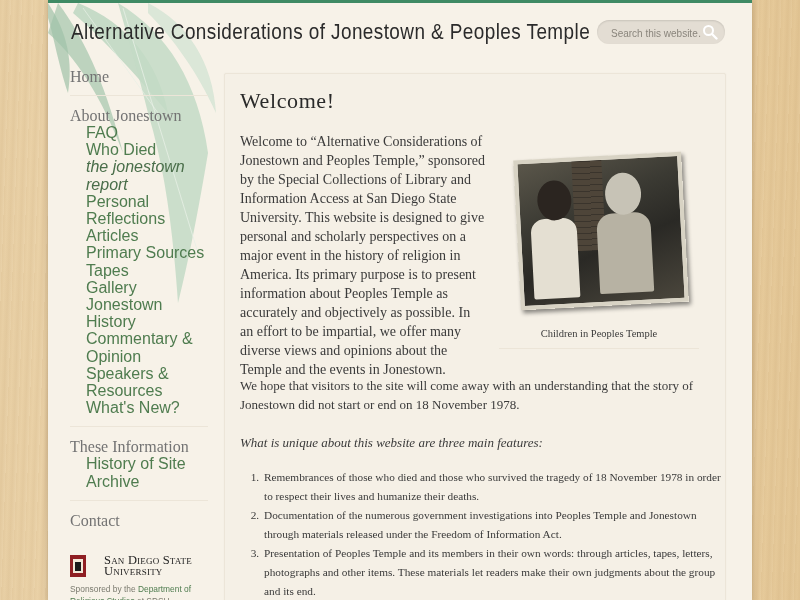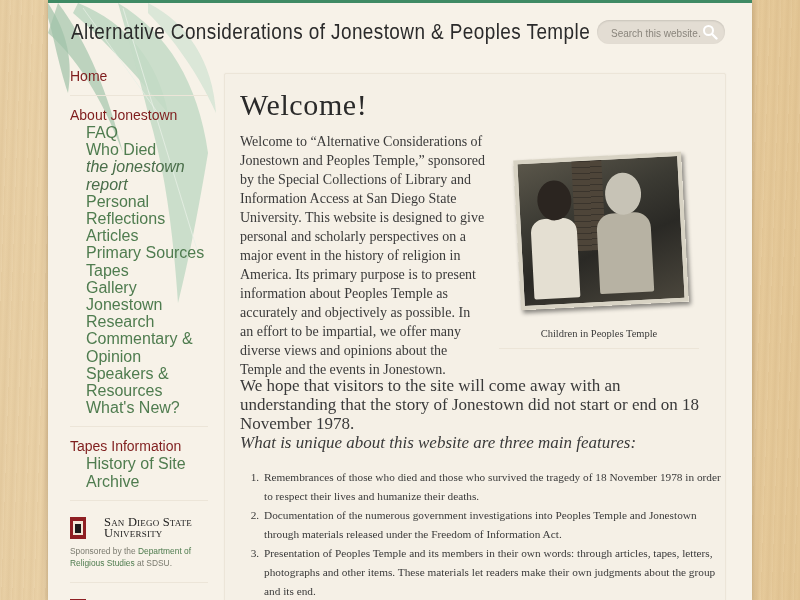--- a/index.html
+++ b/index.html
@@ -36,21 +36,21 @@
     position:absolute; left:12px; top:3px; width:90px; height:18px;
     border:none; background:transparent; outline:none;
     font-family:"Liberation Sans", sans-serif; font-size:10px; color:#8a857c;
   }
   .search input::placeholder { color:#8a857c; }
   .search .icon { position:absolute; right:7px; top:4px; width:16px; height:16px; }
 
   
   .sidebar { position:absolute; left:22px; top:62px; width:138px; font-family:"Liberation Sans", sans-serif; }
   .nav-group { border-bottom:1px solid #ece5d8; padding:3px 0 10px 0; margin-bottom:8px; }
-  .nav-top { display:block; font-size:14px; color:#7f1d1d; line-height:17px; text-decoration:none; }
+  .nav-top { display:block; font-size:16px; color:#737373; line-height:17px; text-decoration:none;font-family:Liberation Serif, serif; }
   .nav-sub { display:block; font-size:16px; color:#4f7c4f; line-height:17.2px; padding-left:16px; text-decoration:none; }
   .nav-sub.italic { font-style:italic; color:#4a6e4a; }
   .logo-block { margin-top:16px; }
   .sdsu-logo { display:flex; align-items:center; gap:18px; }
   .sdsu-emblem { width:16px; height:22px; background:#8f1f23; position:relative; }
   .sdsu-emblem::before { content:""; position:absolute; left:3px; top:4px; width:10px; height:14px; background:#f2e8d8; }
   .sdsu-emblem::after { content:""; position:absolute; left:5px; top:7px; width:6px; height:9px; background:#1a1a1a; }
   .sdsu-text { font-family:"Liberation Serif", serif; font-size:12.5px; line-height:11px; color:#1d1d1d; font-variant:small-caps; letter-spacing:0.2px; }
   .small-text { font-size:8.4px; line-height:12.4px; color:#7b7b6f; margin-top:6px; }
   .small-text a { color:#4f7c4f; text-decoration:none; }
@@ -61,21 +61,21 @@
   .merlot-text { font-family:"Liberation Serif", serif; font-size:24px; color:#8f1f23; letter-spacing:1px; line-height:22px; }
 
   
   .card {
     position:absolute; left:176px; top:70px; width:500px; height:560px;
     background:#f5f0e6; border:1px solid #ece5d8; border-radius:2px;
     box-shadow: 0 0 2px rgba(0,0,0,0.04);
   }
   .card h1 {
     position:absolute; left:15px; top:14px; margin:0;
-    font-family:"Liberation Serif", serif; font-weight:normal; font-size:30px; color:#2a2a2a; letter-spacing:0.6px;
+    font-family:"Liberation Serif", serif; font-weight:normal; font-size:22px; color:#2a2a2a; letter-spacing:0.6px;
   }
   .intro {
     position:absolute; left:15px; top:58px; width:245px; margin:0;
     font-size:14px; line-height:19px; color:#3a3a3a;
   }
   .figure { position:absolute; left:274px; top:74px; width:200px; height:200px; border-bottom:1px solid #ece5d8; }
   .photo {
     position:absolute; left:18px; top:8px; width:160px; height:142px;
     transform: rotate(-3deg);
     background: linear-gradient(160deg, #5a564a 0%, #3b3a33 35%, #2a2925 60%, #4a463c 100%);
@@ -84,21 +84,21 @@
   }
   .child1-head { position:absolute; left:18px; top:18px; width:34px; height:40px; border-radius:50%; background:#2b2520; }
   .child1-body { position:absolute; left:10px; top:56px; width:46px; height:80px; border-radius:14px 14px 2px 2px; background:#e4dfd2; }
   .child2-head { position:absolute; left:86px; top:14px; width:36px; height:42px; border-radius:50%; background:#c7c3b6; }
   .child2-body { position:absolute; left:76px; top:54px; width:54px; height:80px; border-radius:16px 16px 2px 2px; background:#b7b2a3; }
   .bricks { position:absolute; left:54px; top:0; width:30px; height:90px; background: repeating-linear-gradient(0deg, #4e4539 0 5px, #3a342c 5px 6px); }
   .caption {
     position:absolute; left:0; top:180px; width:200px; text-align:center;
     font-size:10.5px; color:#3a3a3a;
   }
-  .para { position:absolute; left:15px; width:470px; margin:0; font-size:17px; line-height:19px; color:#3a3a3a; }
+  .para { position:absolute; left:15px; width:470px; margin:0; font-size:13px; line-height:19px; color:#3a3a3a; }
   .features { position:absolute; left:15px; top:394px; width:470px; margin:0; padding-left:22px; font-size:11.3px; line-height:19px; color:#3a3a3a; }
   .features li { padding-left:2px; }
 </style>
 </head>
 <body>
 
 <div class="wood-grain"></div>
 
 <div class="page">
 
@@ -129,29 +129,32 @@
     <div class="nav-group">
       <a class="nav-top">About Jonestown</a>
       <a class="nav-sub">FAQ</a>
       <a class="nav-sub">Who Died</a>
       <a class="nav-sub italic">the jonestown report</a>
       <a class="nav-sub">Personal Reflections</a>
       <a class="nav-sub">Articles</a>
       <a class="nav-sub">Primary Sources</a>
       <a class="nav-sub">Tapes</a>
       <a class="nav-sub">Gallery</a>
-      <a class="nav-sub">Jonestown Research</a>
+      <a class="nav-sub">Jonestown History</a>
       <a class="nav-sub">Commentary &amp; Opinion</a>
       <a class="nav-sub">Speakers &amp; Resources</a>
       <a class="nav-sub">What's New?</a>
     </div>
     <div class="nav-group">
-      <a class="nav-top">Tapes Information</a>
+      <a class="nav-top">These Information</a>
       <a class="nav-sub">History of Site</a>
       <a class="nav-sub">Archive</a>
+    </div>
+    <div class="nav-group" style="border-bottom:none;">
+      <a class="nav-top">Contact</a>
     </div>
 
     <div class="logo-block">
       <div class="sdsu-logo">
         <div class="sdsu-emblem"></div>
         <div class="sdsu-text">
           <div>San Diego State</div>
           <div>University</div>
         </div>
       </div>

